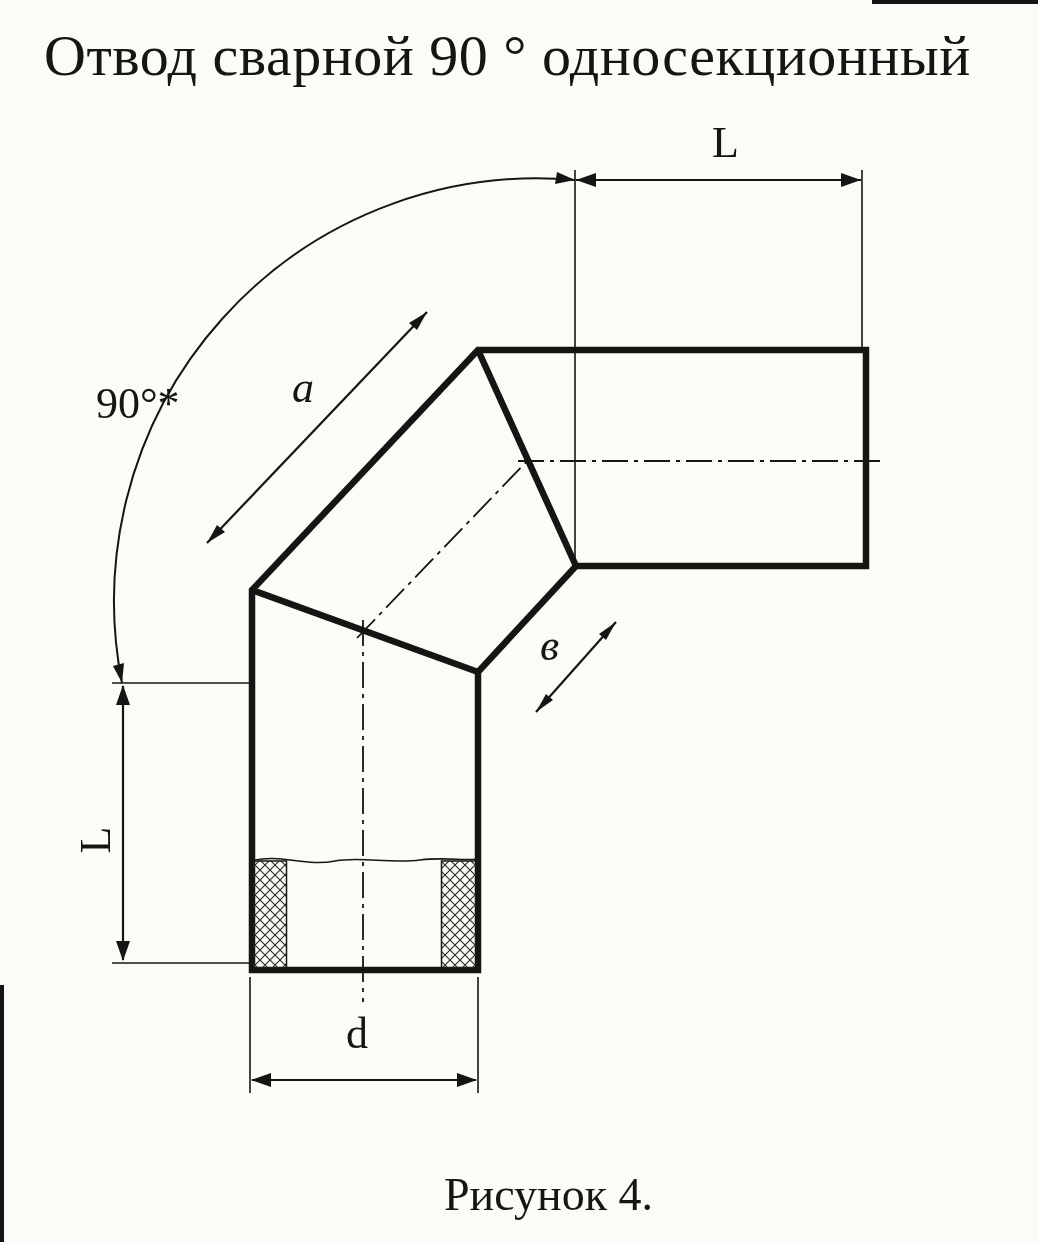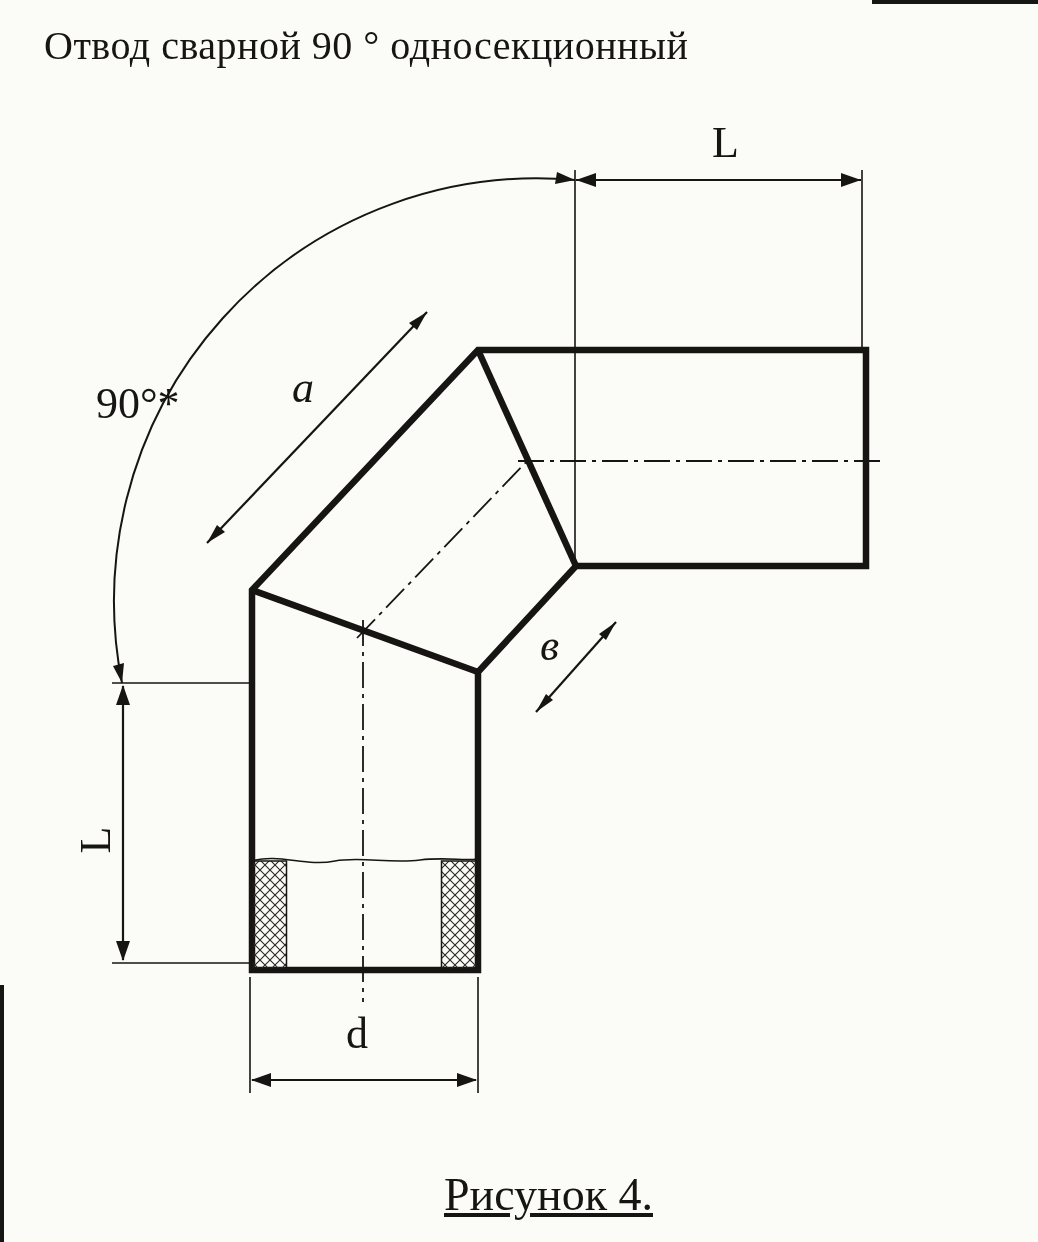--- a/index.html
+++ b/index.html
@@ -8,32 +8,31 @@
     position: relative;
     overflow: hidden;
     background: var(--paper, #fbfbf8);
     color: var(--ink, #171513);
     font-family: "Liberation Serif", serif;
   }
   .page-title {
     position: absolute;
     left: 44px;
     top: 22px;
-    font-size: 40px;
+    font-size: 58px;
     letter-spacing: 0.5px;
     white-space: nowrap;
     color: var(--ink, #171513);
   }
   .caption {
     position: absolute;
     left: 444px;
     top: 1168px;
     font-size: 46px;
     color: var(--ink, #171513);
-    text-decoration: underline;
   }
   svg.drawing { position: absolute; left: 0; top: 0; }
   .thick { stroke: var(--ink, #171513); stroke-width: 6.5; fill: none; stroke-linejoin: miter; }
   .thin  { stroke: var(--ink, #171513); stroke-width: 1.6; fill: none; }
   .dim   { stroke: var(--ink, #171513); stroke-width: 2.2; fill: none; }
   .arcdim{ stroke: var(--ink, #171513); stroke-width: 2;   fill: none; }
   .cl    { stroke: var(--ink, #171513); stroke-width: 1.8; fill: none; stroke-dasharray: 26 6 4 6; }
   .arrow { fill: var(--ink, #171513); stroke: none; }
   .hatchbox { fill: url(#crosshatch); stroke: var(--ink, #171513); stroke-width: 1.5; }
   text.dimtext {

